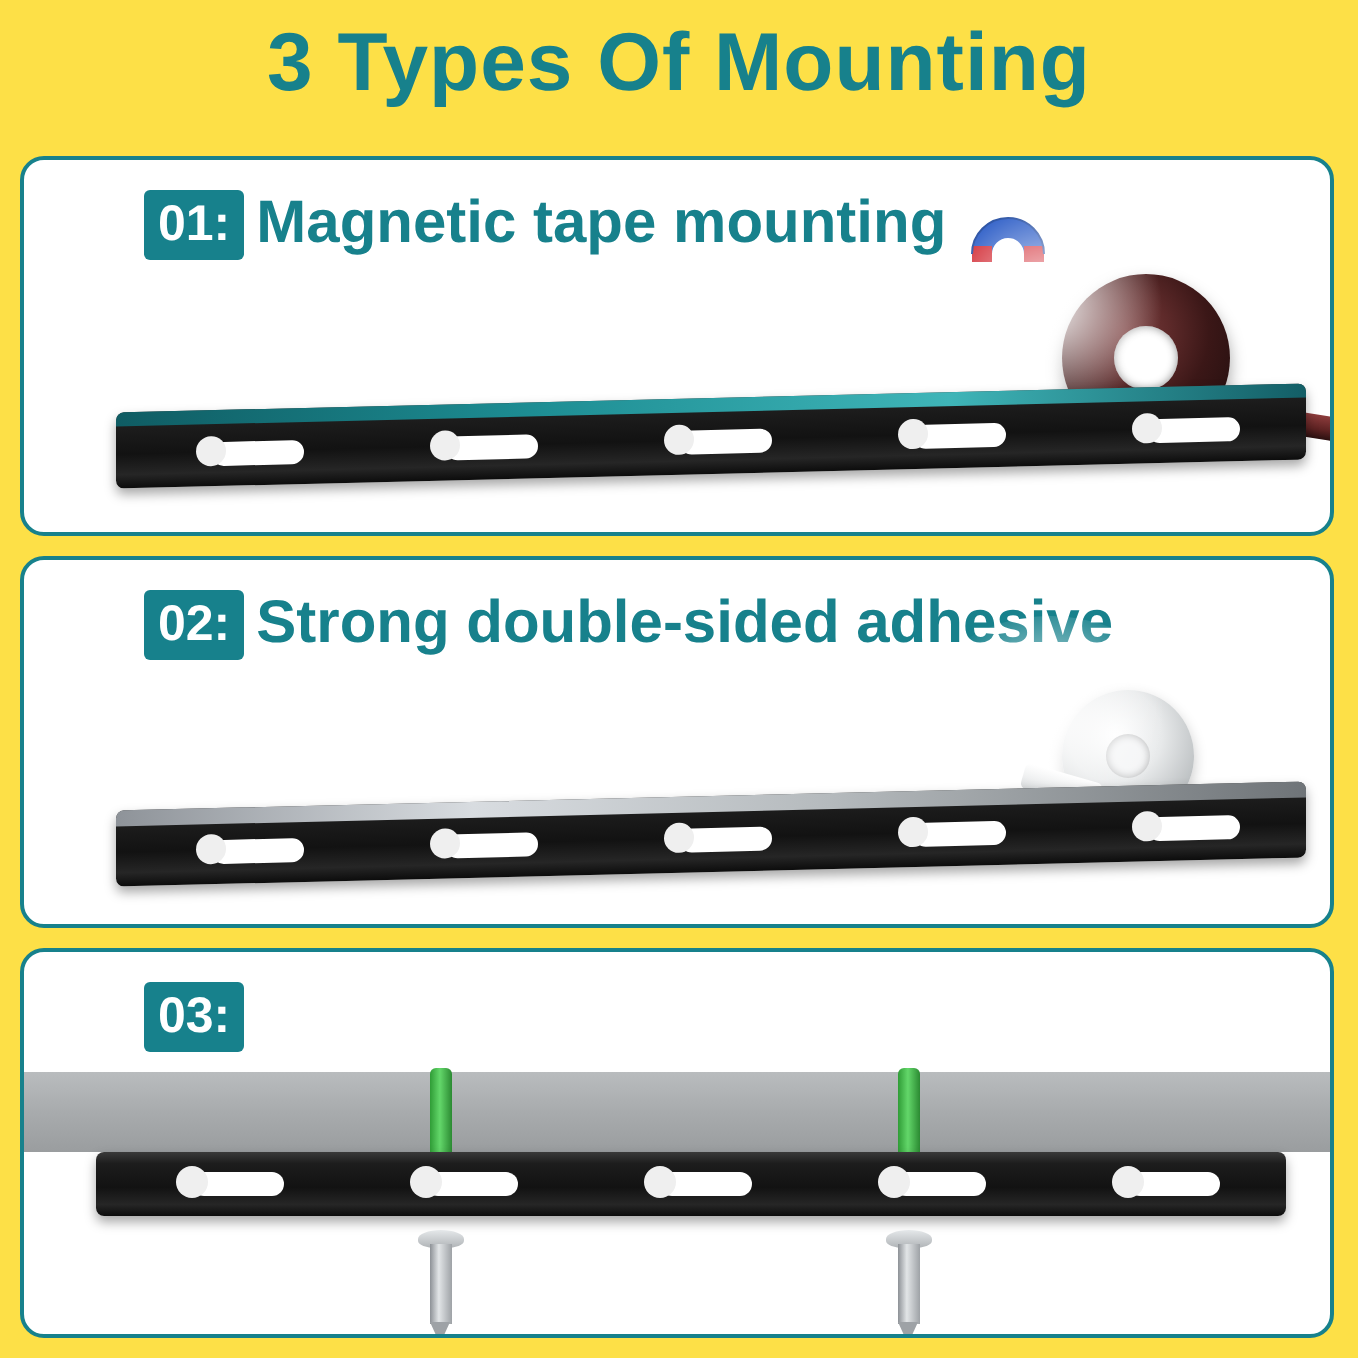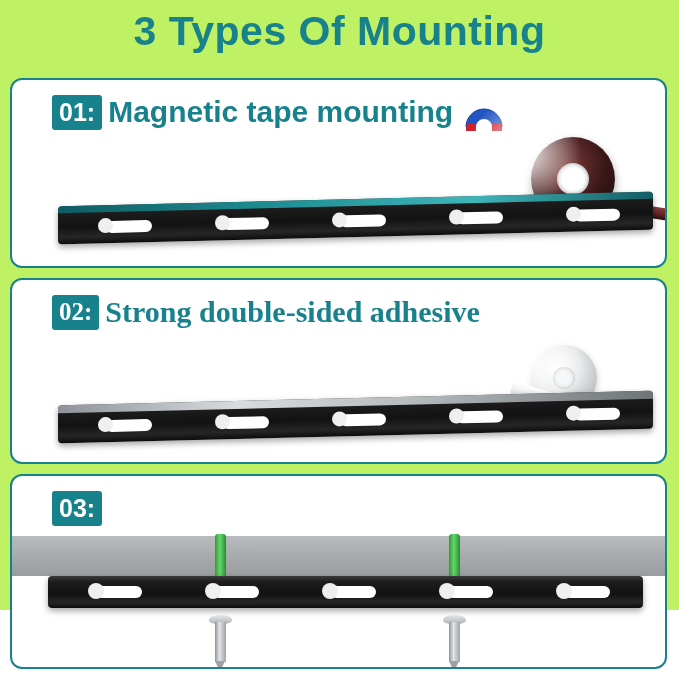--- a/index.html
+++ b/index.html
@@ -10,22 +10,22 @@
   body {
     width: 679px;
     height: 679px;
     font-family: "Liberation Sans", sans-serif;
     overflow: hidden;
     position: relative;
   }
   .page {
     position: relative;
     width: 679px;
-    height: 610px;
-    background: #bef264;
+    height: 679px;
+    background: #fde047;
   }
 
   
   .title {
     position: absolute;
     left: 0;
     top: 8px;
     width: 679px;
     text-align: center;
     font-size: 41px;
@@ -40,27 +40,27 @@
     position: absolute;
     left: 10px;
     width: 657px;
     border: 2px solid #17818c;
     border-radius: 12px;
     box-sizing: border-box;
     background: #ffffff;
     overflow: hidden;
   }
   #panel-1 { top: 78px;  height: 190px; }
-  #panel-2 { top: 278px; height: 186px; font-family: Liberation Serif, serif; }
+  #panel-2 { top: 278px; height: 186px; }
   #panel-3 { top: 474px; height: 195px; }
 
   
   .head-row {
     position: absolute;
-    left: 4px;
+    left: 24px;
     top: 14px;
     display: flex;
     align-items: center;
     height: 36px;
     padding-left: 36px;
   }
   .num-badge {
     background: #17818c;
     color: #ffffff;
     font-size: 25px;

